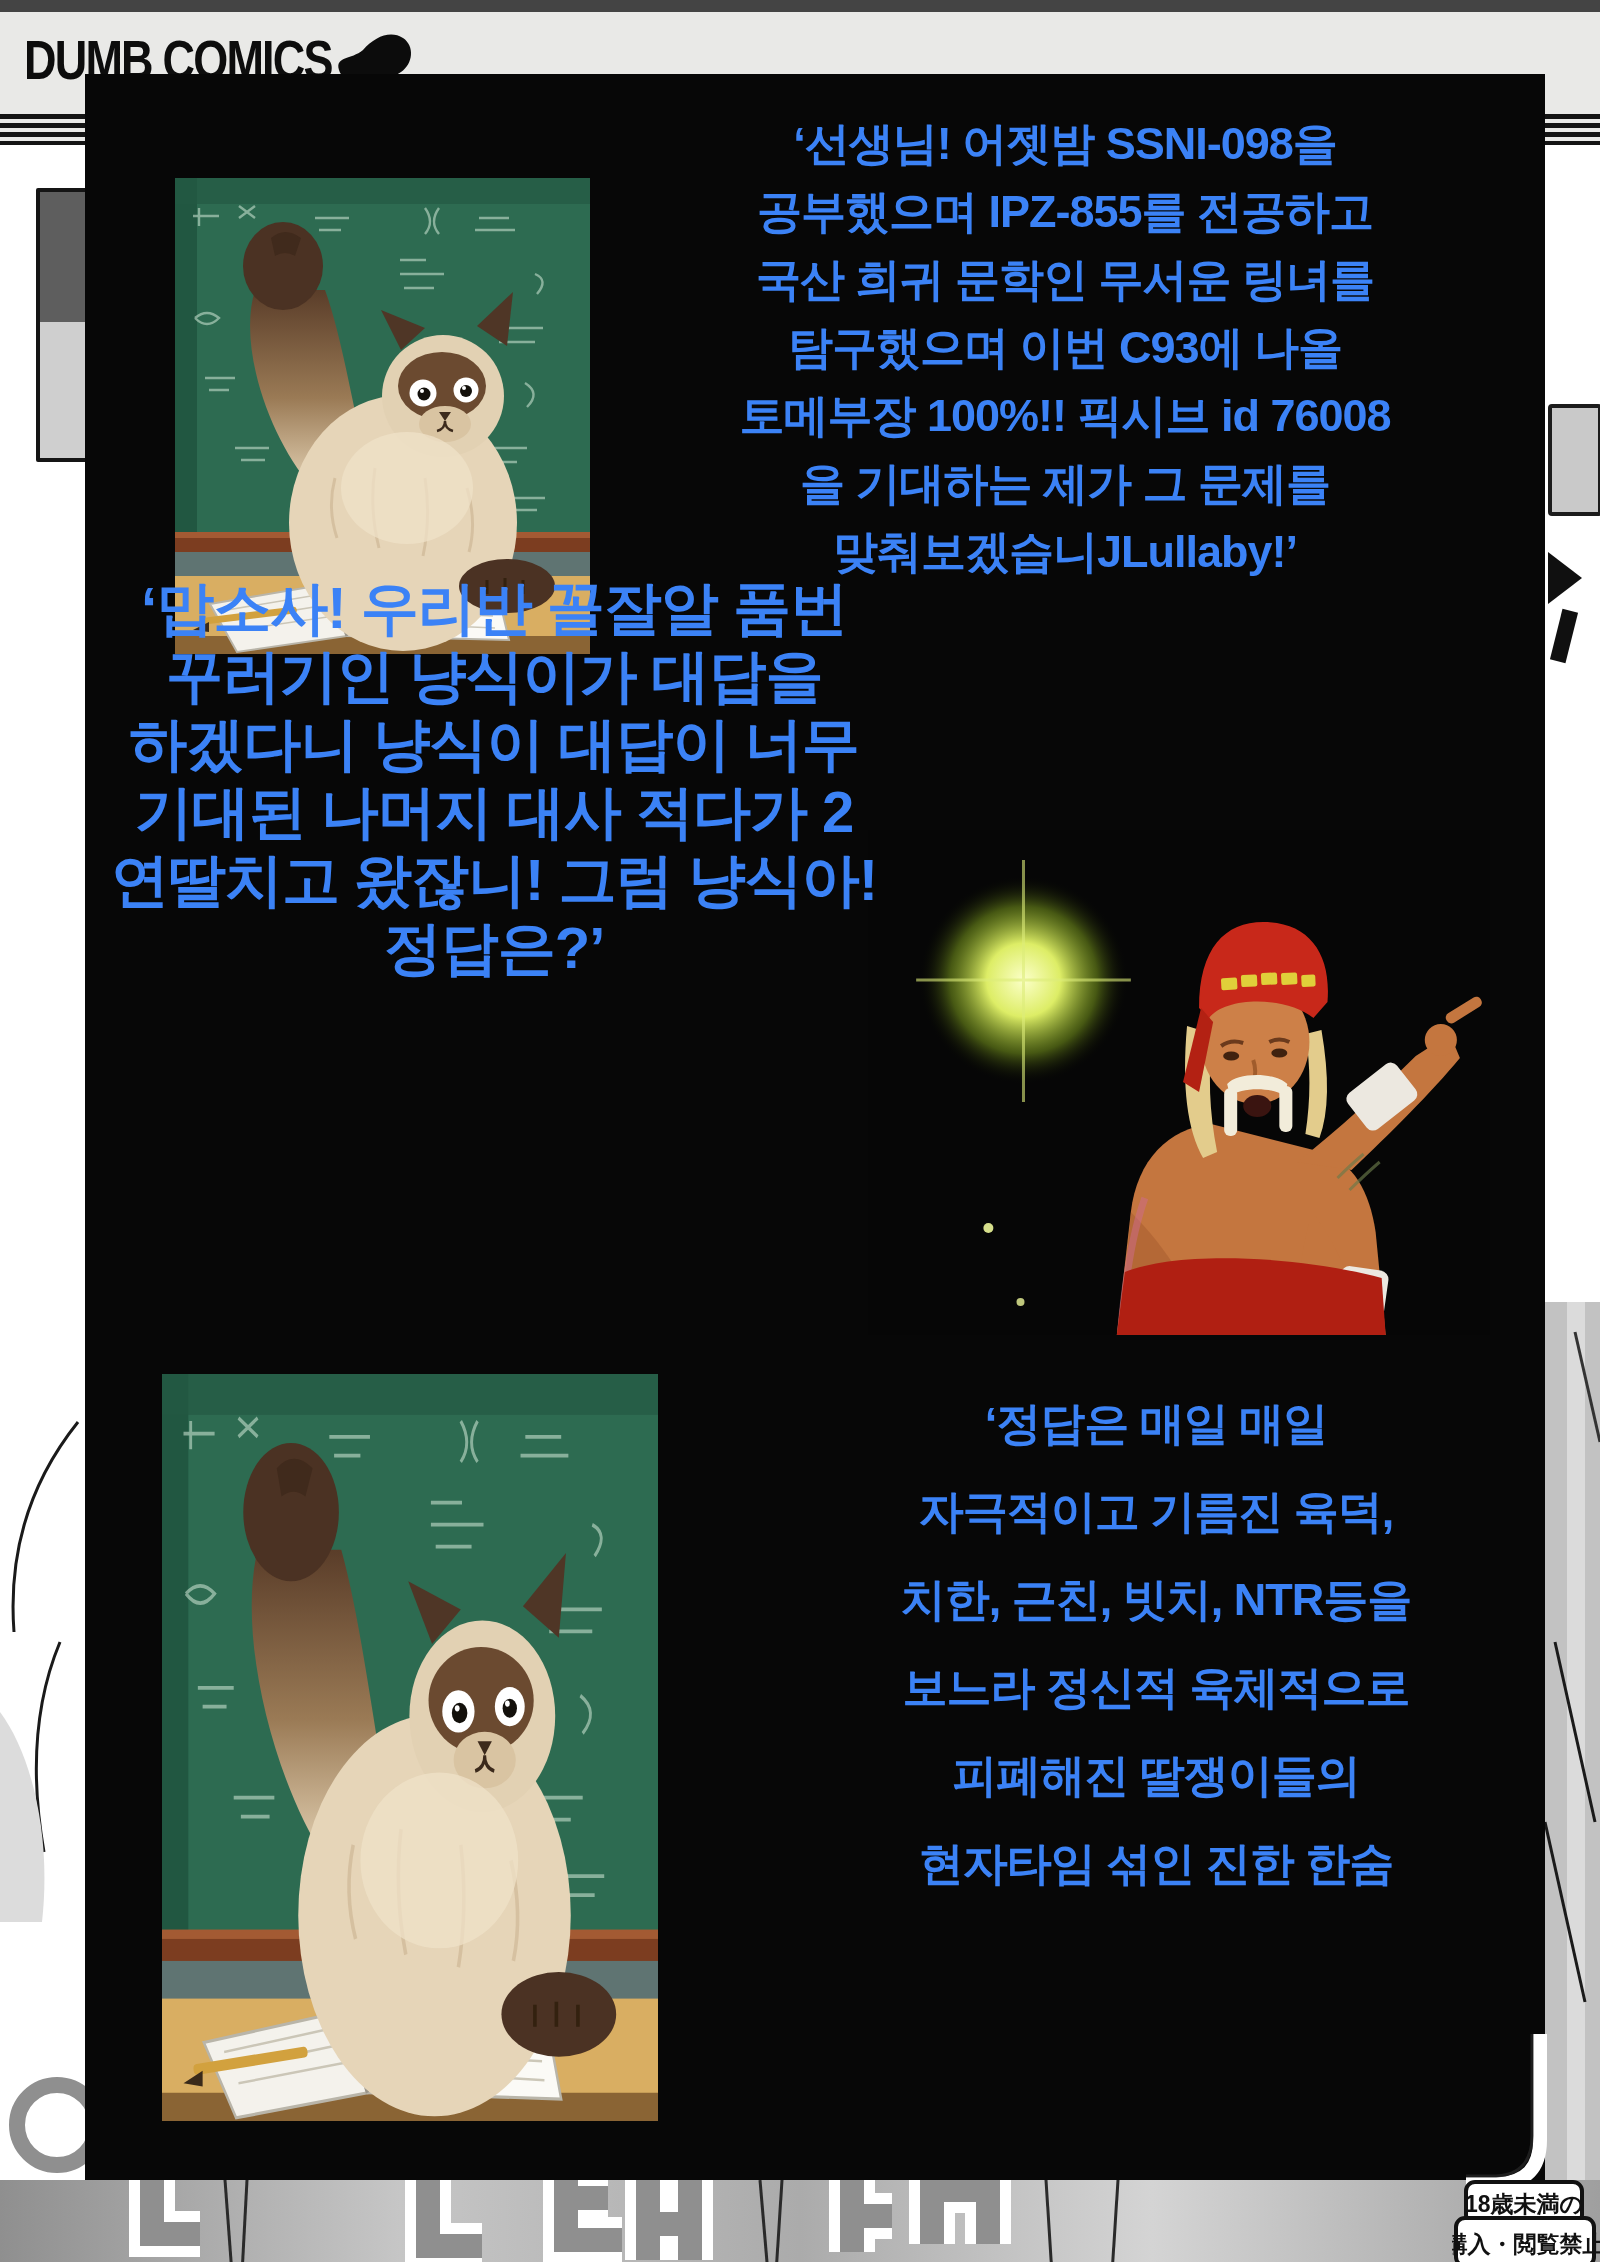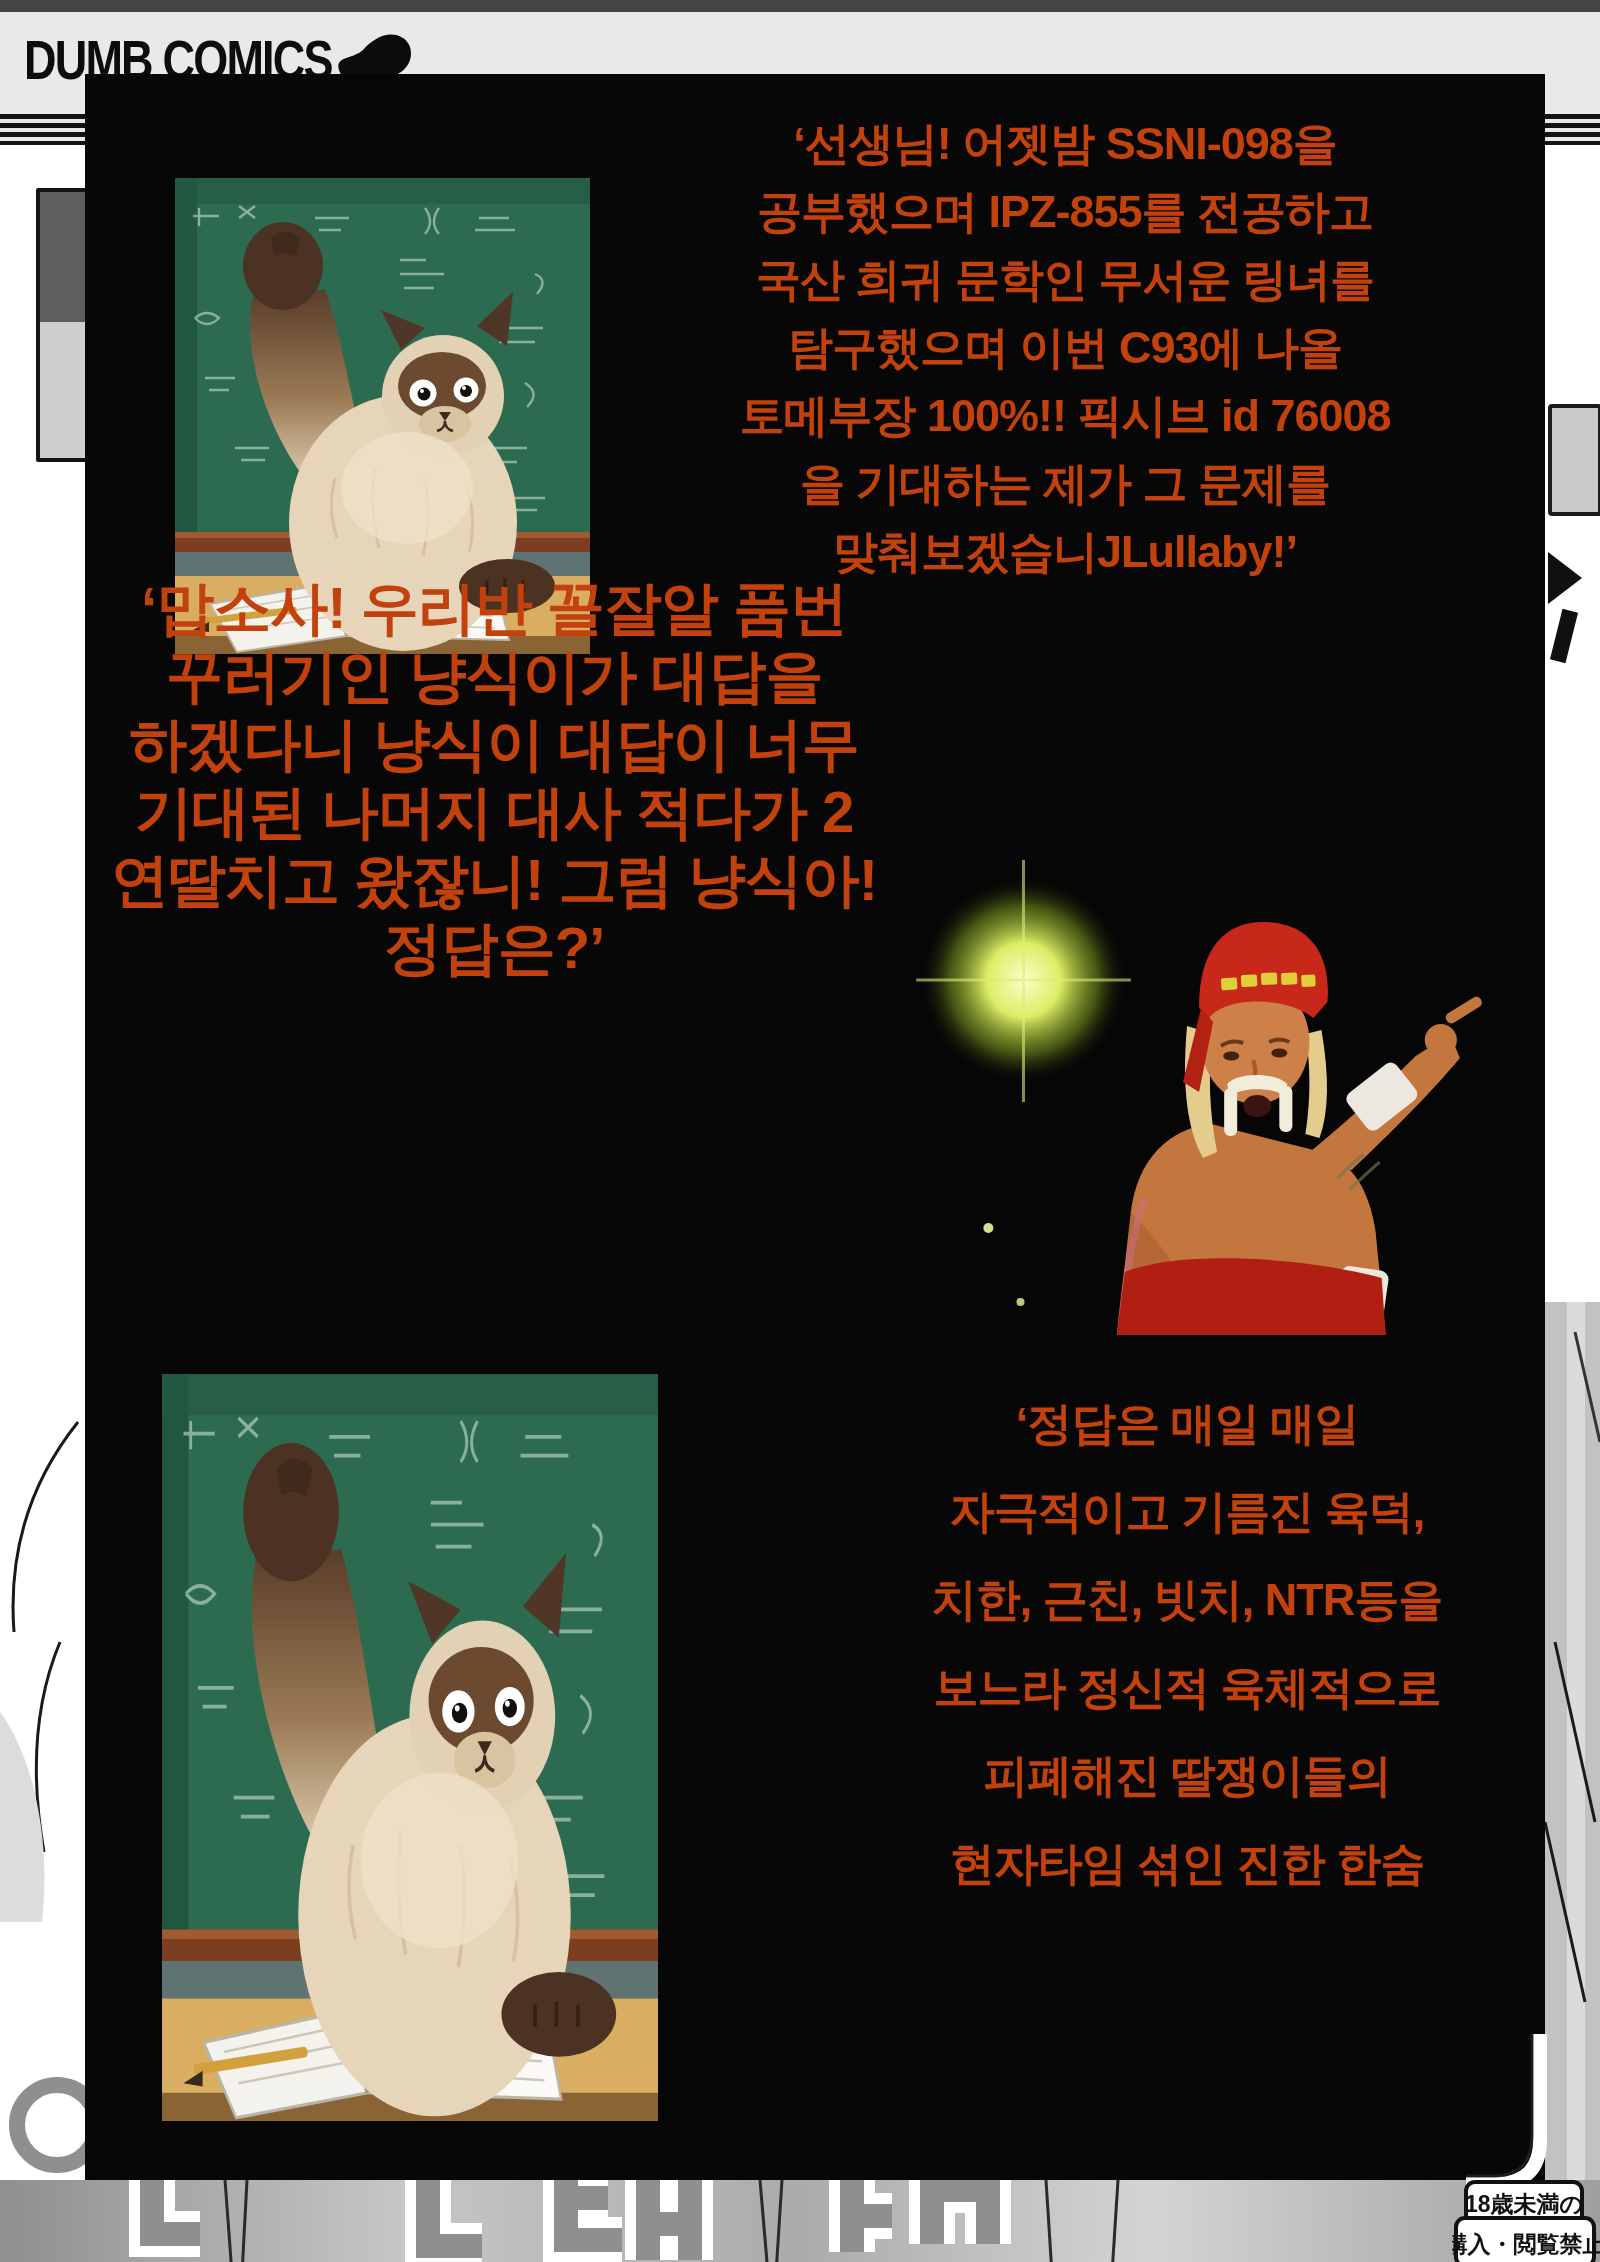--- a/index.html
+++ b/index.html
@@ -42,27 +42,27 @@
   .bg-bottom svg{position:absolute;left:0;top:0;}
   .bg-oring{position:absolute;left:9px;top:2056px;z-index:2;}
   
   .panel{position:absolute;left:85px;top:62px;width:1460px;height:2106px;background:#070707;z-index:5;}
   
   .photo{position:absolute;z-index:8;line-height:0;}
   .photo-cat-top{left:175px;top:166px;width:415px;height:476px;}
   .photo-hogan{left:868px;top:818px;width:622px;height:505px;}
   .photo-cat-bottom{left:162px;top:1362px;width:496px;height:747px;}
   
-  .speech{position:absolute;z-index:10;color:#c2410c;font-weight:900;text-align:center;letter-spacing:-1px;}
+  .speech{position:absolute;z-index:10;color:#3b82f6;font-weight:900;text-align:center;letter-spacing:-1px;}
   .speech .line{white-space:nowrap;}
   .speech1{left:610px;top:98px;width:910px;font-size:45px;}
   .speech1 .line{height:68px;line-height:68px;}
   .speech2{left:88px;top:562px;width:812px;font-size:58px;}
   .speech2 .line{height:68px;line-height:68px;}
-  .speech3{left:806px;top:1368px;width:762px;font-size:45px;}
+  .speech3{left:775px;top:1368px;width:762px;font-size:45px;}
   .speech3 .line{height:88px;line-height:88px;}
   
   .badge-wrap{position:absolute;left:1452px;top:2022px;z-index:30;}
 </style>
 </head>
 <body>
 
 <svg width="0" height="0" style="position:absolute" aria-hidden="true">
   <defs>
     <linearGradient id="armGrad" x1="0" y1="0" x2="0" y2="1">

